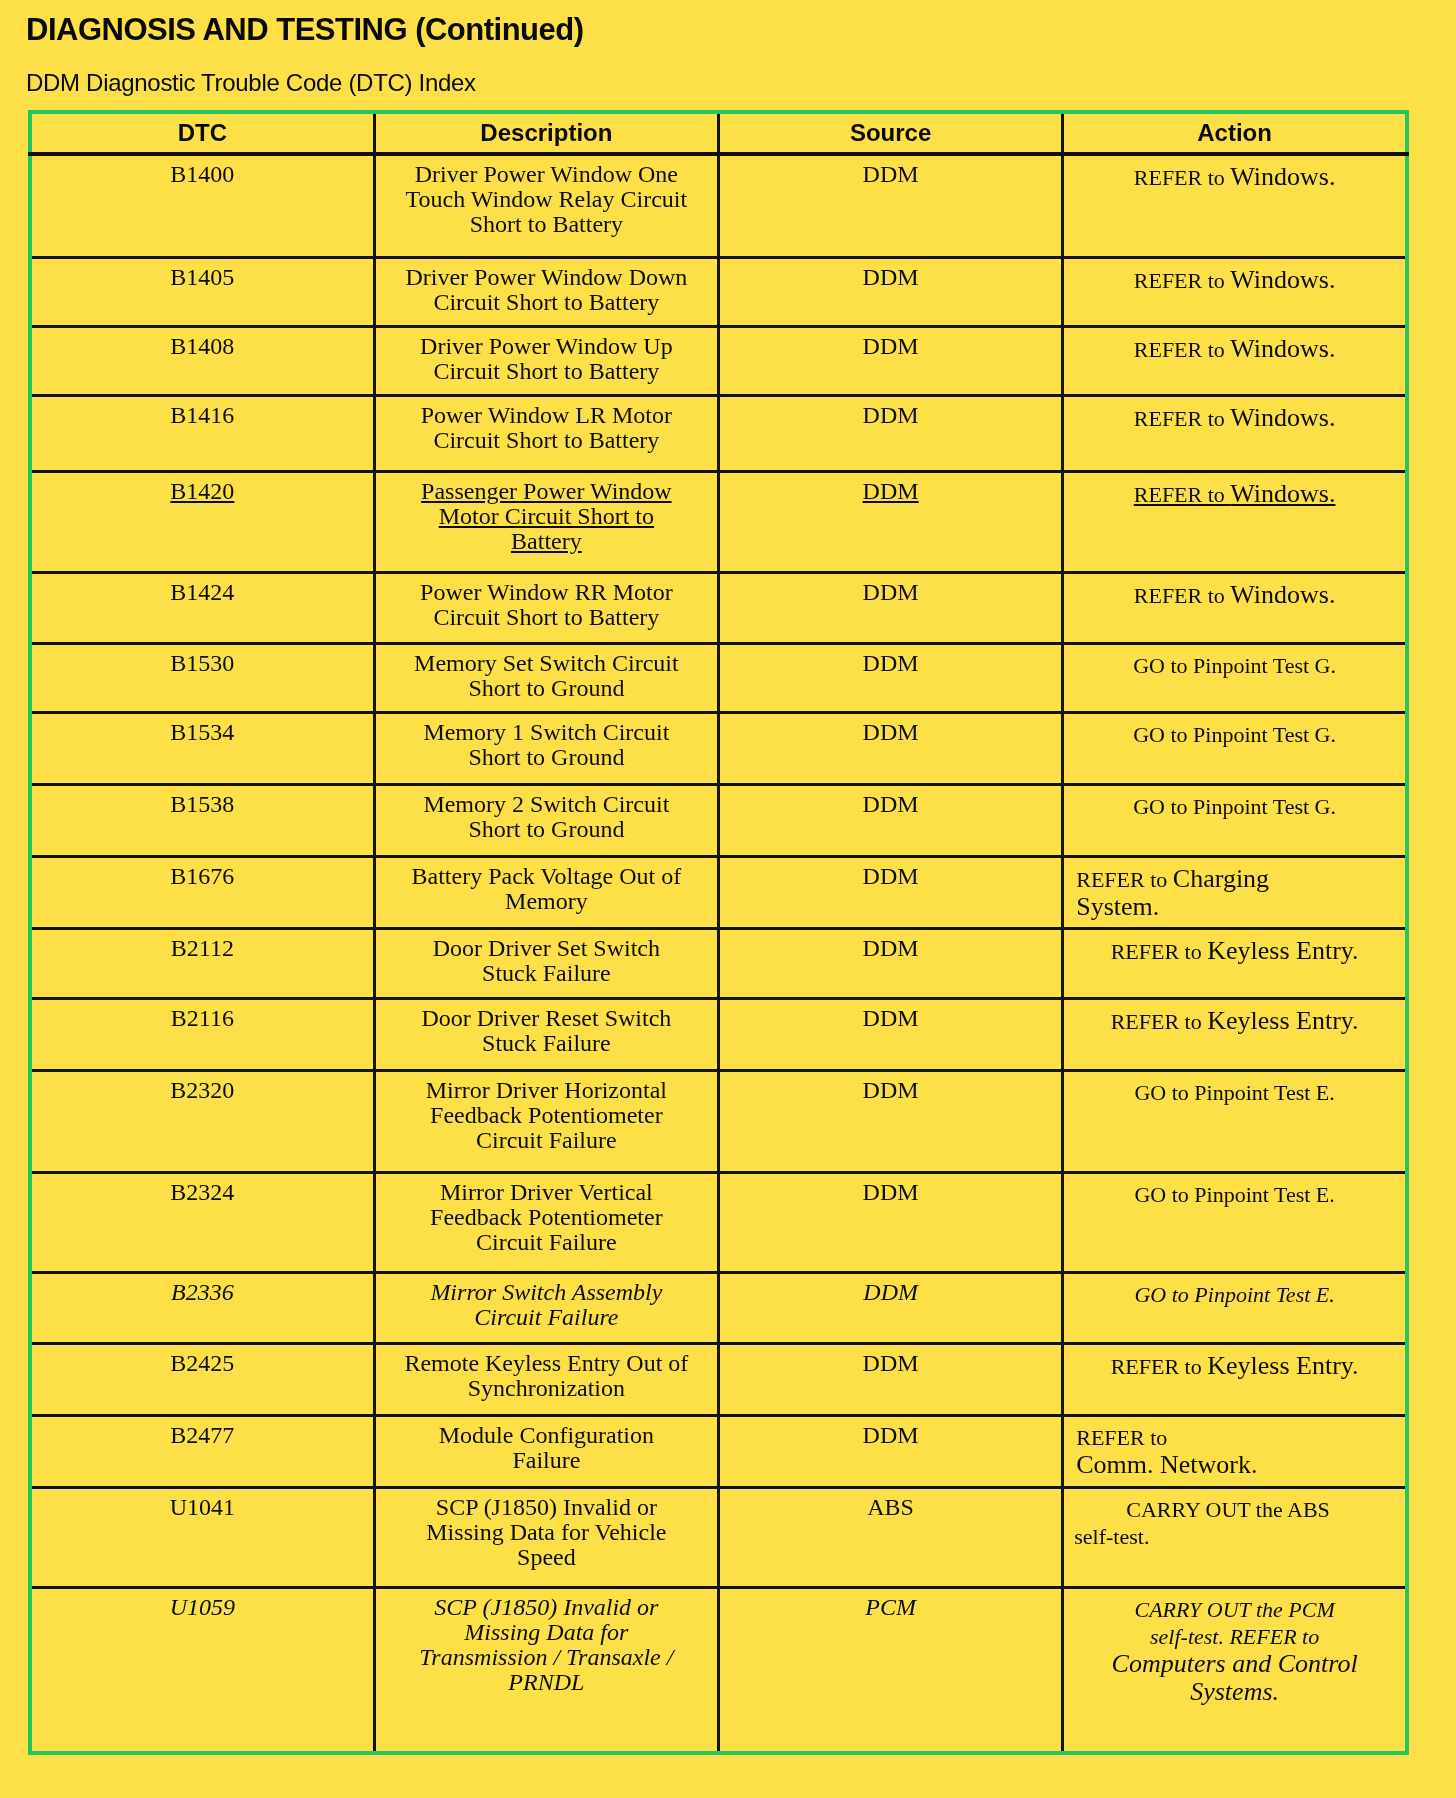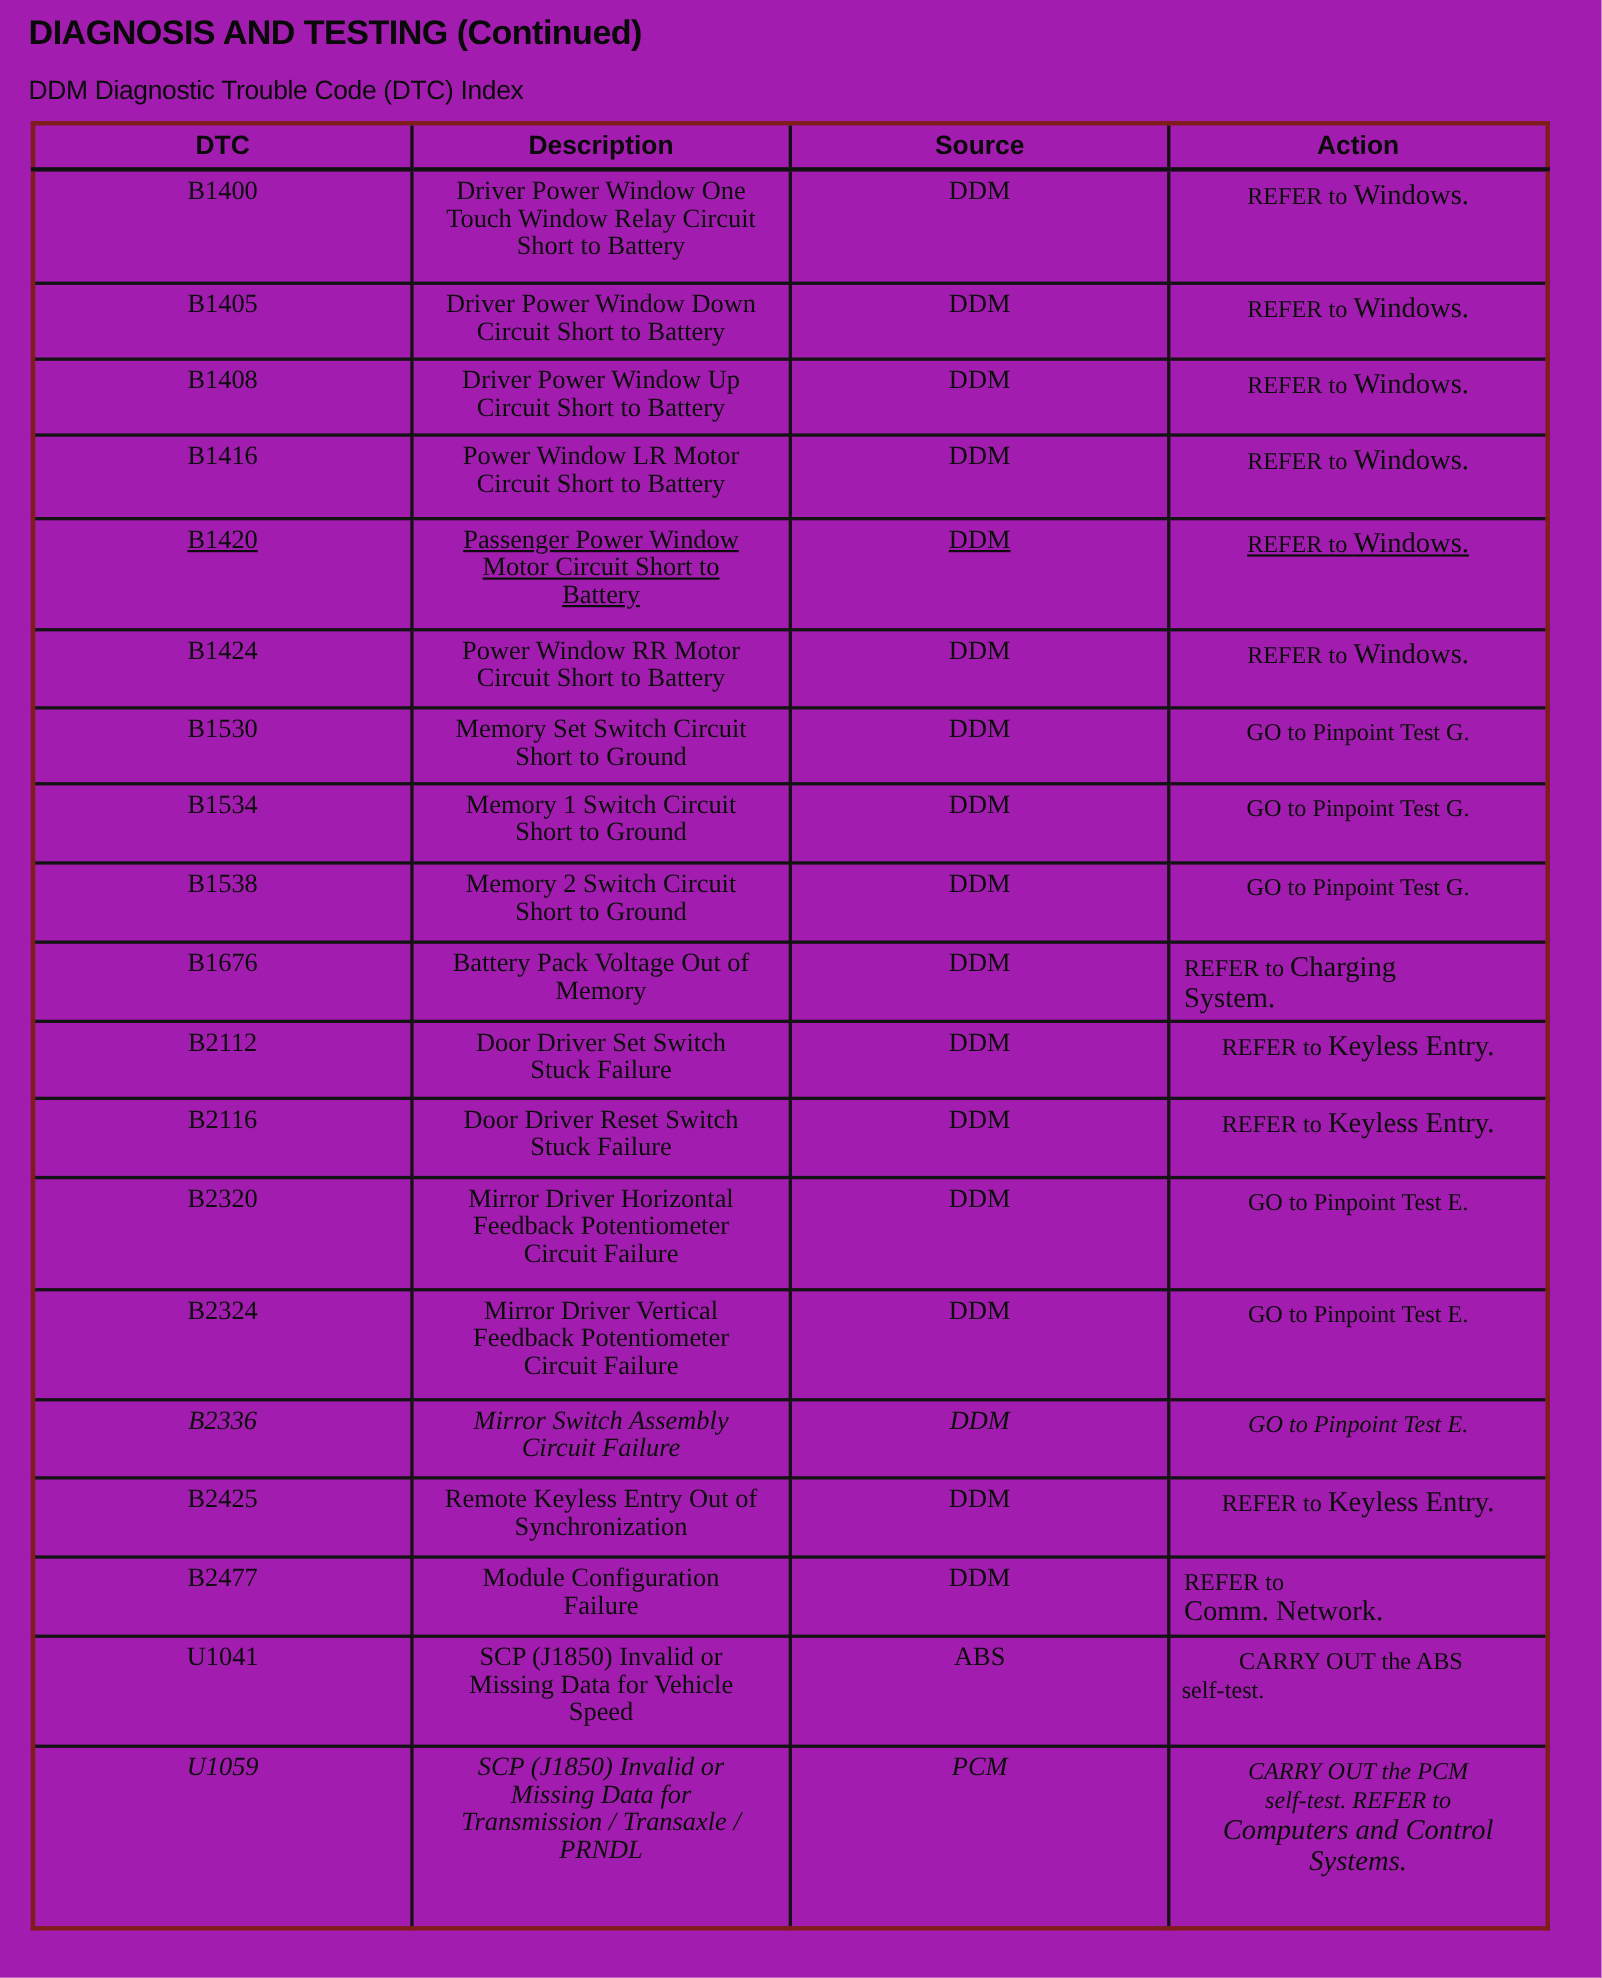--- a/index.html
+++ b/index.html
@@ -2,21 +2,21 @@
 <html><head>
 <meta charset="utf-8">
 <style>
   * { box-sizing: border-box; }
   html, body { margin: 0; padding: 0; background: #e8e8e8; }
   .page {
     position: relative;
     width: 1456px;
     height: 1798px;
     margin: 0 auto;
-    background: #a21caf;
+    background: #fde047;
     color: #0c0c0c;
     overflow: hidden;
     font-family: "Liberation Serif", serif;
   }
   .doc-title {
     margin: 12px 0 0 26px;
     font-family: "Liberation Sans", sans-serif;
     font-weight: bold;
     font-size: 31px;
     letter-spacing: -0.5px;
@@ -28,21 +28,21 @@
     font-weight: normal;
     font-size: 24px;
     letter-spacing: -0.3px;
     color: #0a0a0a;
   }
   table.dtc-table {
     margin-left: 28px;
     width: 1381px;
     border-collapse: collapse;
     table-layout: fixed;
-    border: 4px solid #7f1d1d;
+    border: 4px solid #22c55e;
   }
   table.dtc-table col { width: 25%; }
   thead th {
     font-family: "Liberation Sans", sans-serif;
     font-weight: bold;
     font-size: 24px;
     height: 42px;
     vertical-align: middle;
     text-align: center;
     border: 3px solid #101010;

